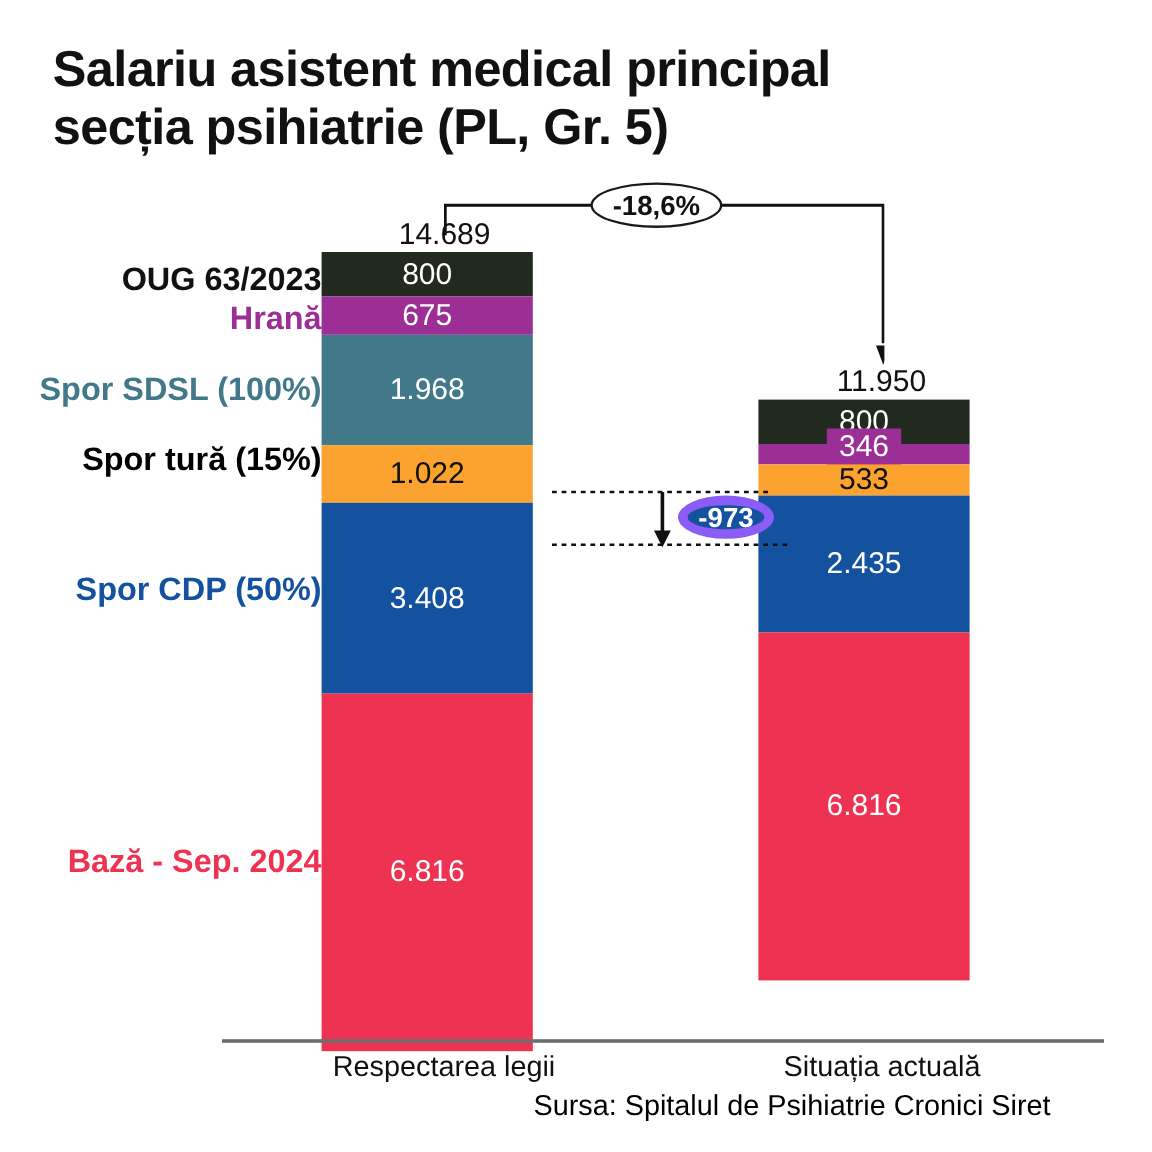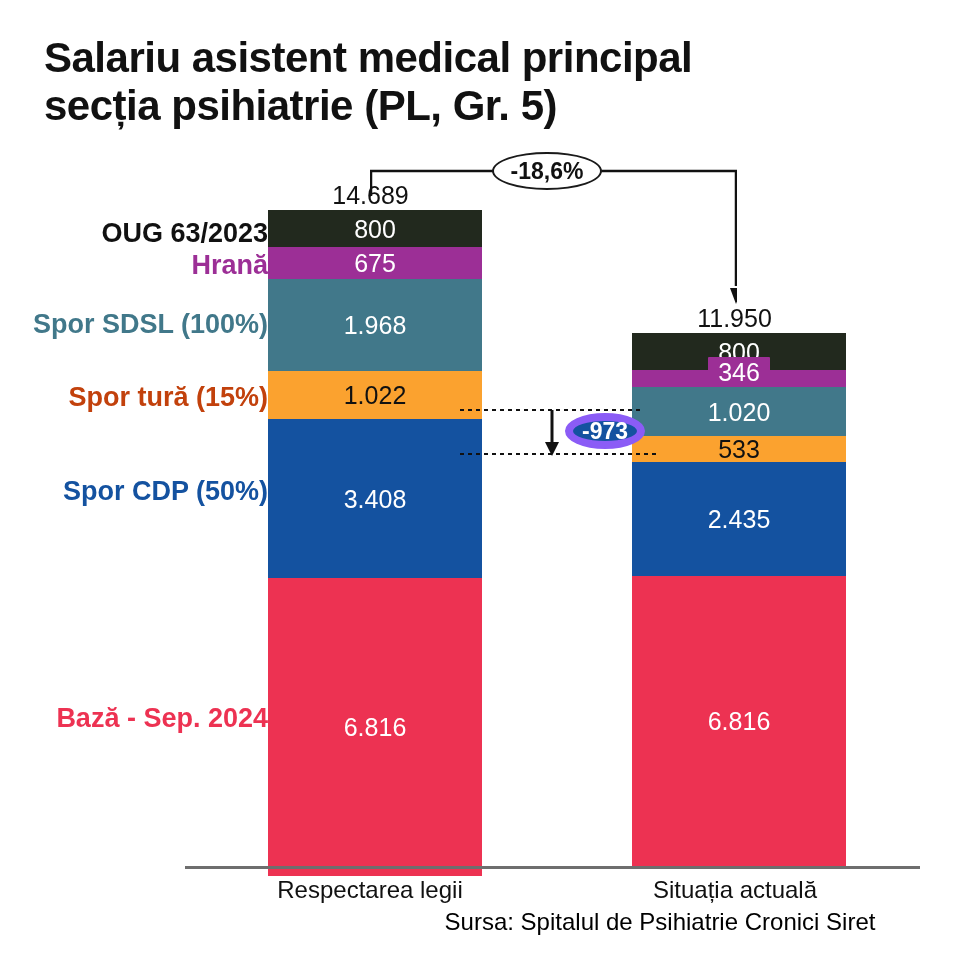--- a/index.html
+++ b/index.html
@@ -28,21 +28,21 @@
     width: 880px;
     font-size: 42px;
     font-weight: bold;
     line-height: 1.14;
     color: #111111;
     letter-spacing: -0.5px;
   }
   
   .bar {
     position: absolute;
-    width: 214px;
+    width: 176px;
     text-decoration: underline;
   }
   #bar-left  { left: 268px; }
   #bar-right { left: 632px; }
 
   .seg {
     position: relative;
     width: 100%;
     box-sizing: border-box;
   }
@@ -178,21 +178,21 @@
     <div>Salariu asistent medical principal</div>
     <div>secția psihiatrie (PL, Gr. 5)</div>
   </div>
 
   <div class="total-label" id="total-left">14.689</div>
   <div class="total-label" id="total-right">11.950</div>
 
   <div class="cat-label" style="top:220px; color:#111111;">OUG 63/2023</div>
   <div class="cat-label" style="top:252px; color:#9c2f96;">Hrană</div>
   <div class="cat-label" style="top:311px; color:#41788a;">Spor SDSL (100%)</div>
-  <div class="cat-label" style="top:384px; color:#c2410c;">Spor tură (15%)</div>
+  <div class="cat-label" style="top:370px; color:#000000;">Spor tură (15%)</div>
   <div class="cat-label" style="top:478px; color:#1452a0;">Spor CDP (50%)</div>
   <div class="cat-label" style="top:705px; color:#ed3252;">Bază - Sep. 2024</div>
 
   <div class="bar" id="bar-left" style="top:210px;">
     <div class="seg" style="height:37px; background:#22291e;">
       <div class="seg-value center" style="color:#ffffff;">800</div>
     </div>
     <div class="seg" style="height:32px; background:#9c2f96;">
       <div class="seg-value center" style="color:#ffffff;">675</div>
     </div>
@@ -209,23 +209,20 @@
       <div class="seg-value center" style="color:#ffffff;">6.816</div>
     </div>
   </div>
 
   <div class="bar" id="bar-right" style="top:333px;">
     <div class="seg" style="height:37px; background:#22291e;">
       <div class="seg-value center" style="color:#ffffff;">800</div>
     </div>
     <div class="seg" style="height:17px; background:#9c2f96;">
       <div class="seg-value" style="color:#ffffff; top:-10px;"><span class="value-chip">346</span></div>
-    </div>
-    <div class="seg" style="height:49px; background:#41788a;">
-      <div class="seg-value center" style="color:#ffffff;">1.020</div>
     </div>
     <div class="seg" style="height:26px; background:#fba22f;">
       <div class="seg-value center" style="color:#111111;">533</div>
     </div>
     <div class="seg" style="height:114px; background:#1452a0;">
       <div class="seg-value center" style="color:#ffffff;">2.435</div>
     </div>
     <div class="seg" style="height:290px; background:#ed3252;">
       <div class="seg-value center" style="color:#ffffff;">6.816</div>
     </div>

